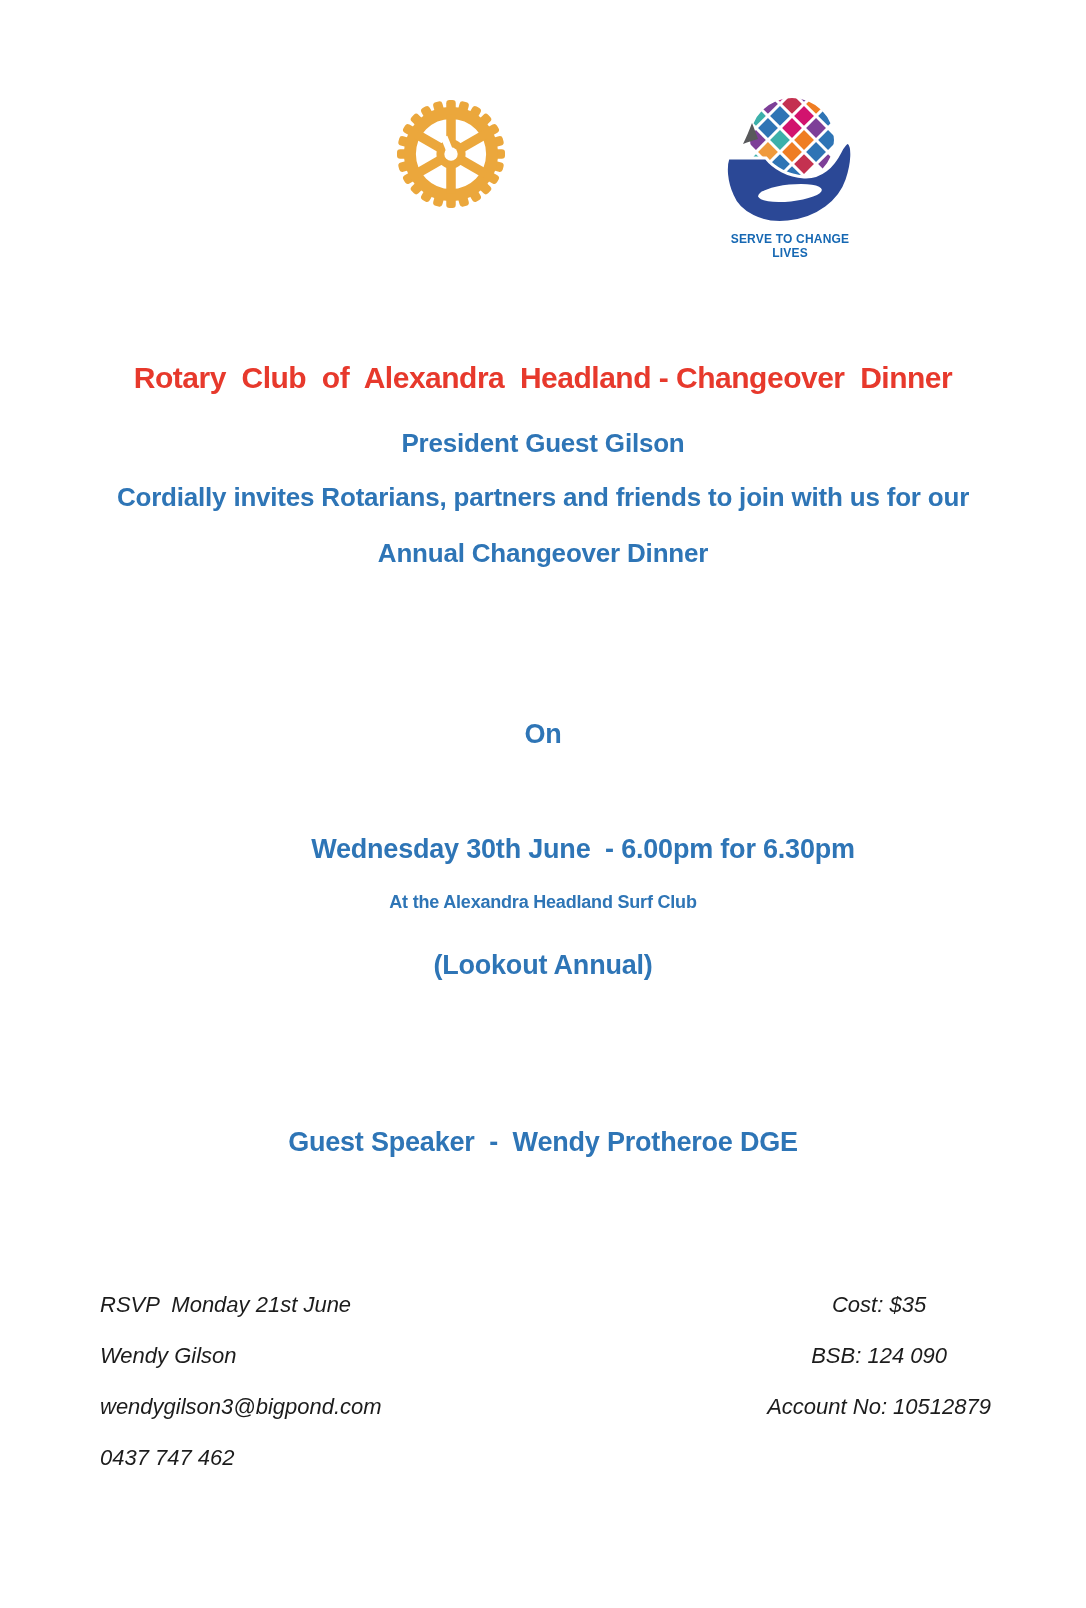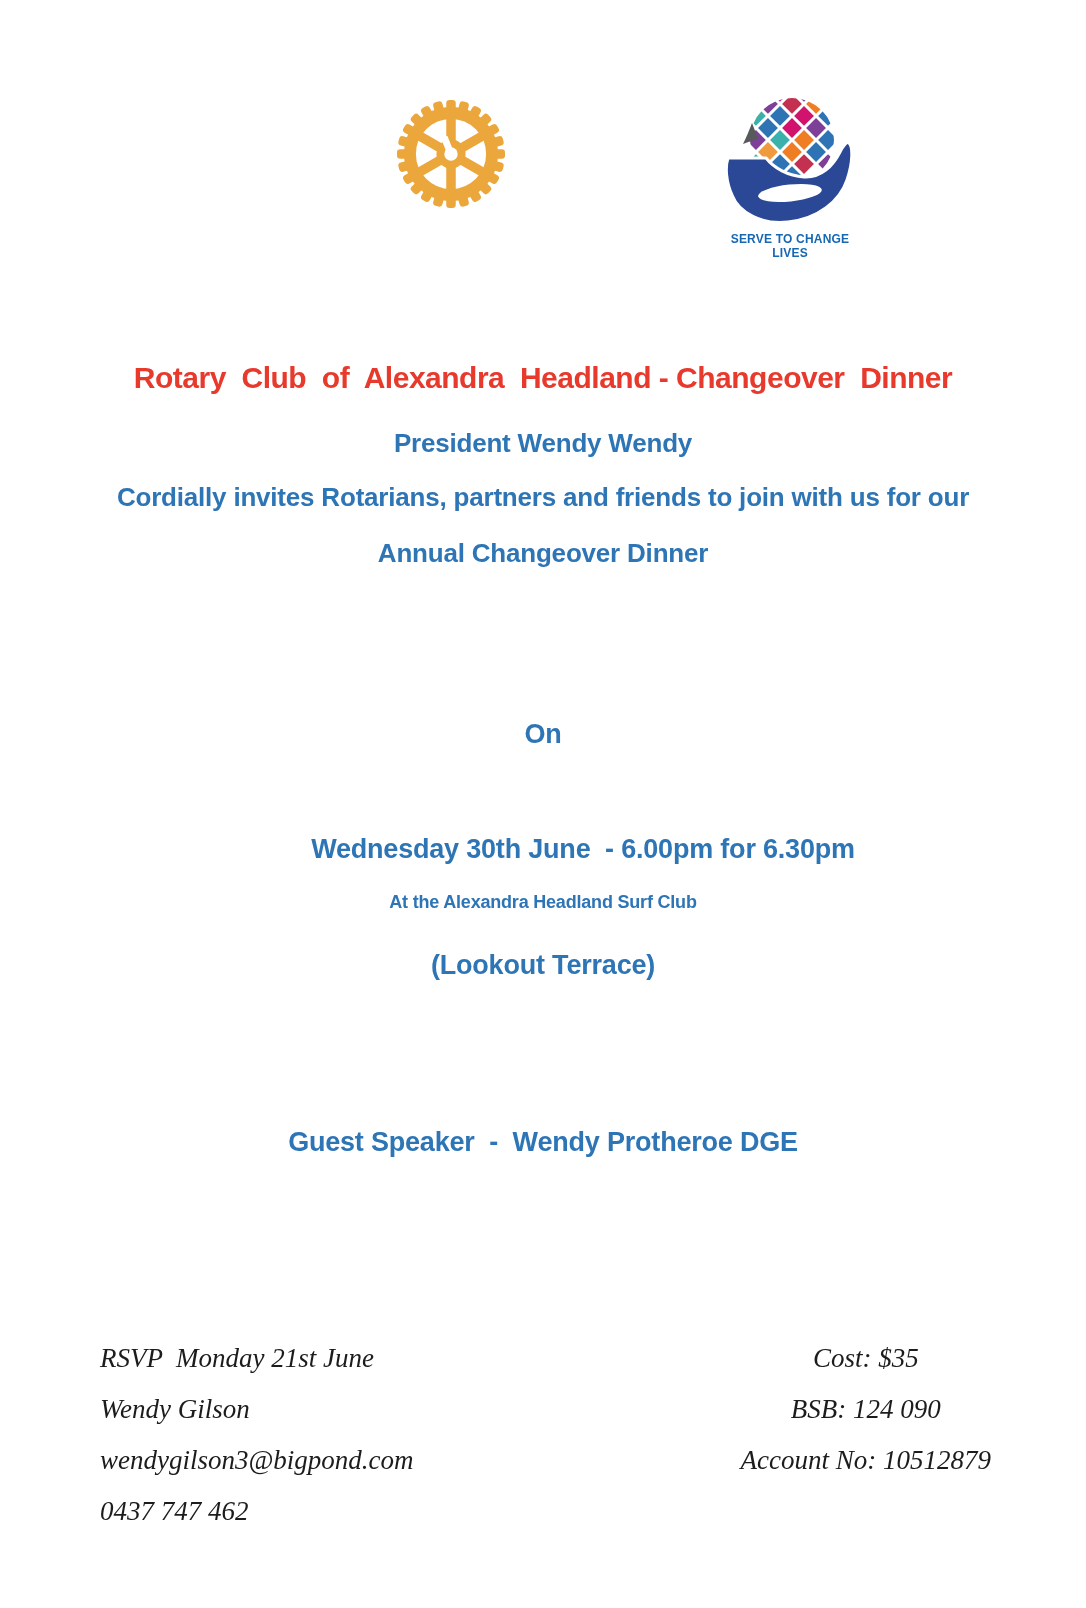--- a/index.html
+++ b/index.html
@@ -31,24 +31,24 @@
   .president{top:428px;}
   .invite{top:482px;}
   .event{top:538px;}
   .on{top:719px;font-size:27px;}
   .when{top:834px;font-size:27px;padding-left:40px;}
   .where{top:892px;font-size:18px;}
   .where-detail{top:950px;font-size:27px;}
   .speaker{top:1127px;font-size:27px;}
   
   .footer-col{
-    position:absolute;top:1341px;
+    position:absolute;top:1288px;
     font-style:italic;font-weight:400;
     color:var(--footer-black,#1c1c1c);
-    font-size:27px;line-height:34px;font-family:Liberation Serif, serif;
+    font-size:22px;line-height:34px;
   }
   .footer-col > div{margin-bottom:17px;white-space:pre-wrap;}
   .footer-left{left:100px;text-align:left;}
   .footer-right{right:95px;text-align:center;}
 </style>
 </head>
 <body>
 
 <div class="page">
 
@@ -130,27 +130,27 @@
           <rect x="73.5" y="79.5" width="14" height="14" fill="#ef7d23"></rect>
         </g>
       <path id="gray-sail" d="M32,27 C29,35 26,42 23,48 C28,46 34,44 38,43 C36,37 34,32 32,27 Z" fill="#58595b"></path>
       <path id="hand-shape" stroke="#ffffff" stroke-width="3" d="M8,62 L46,62 C54,72 68,80 84,81 C101,82 113,70 120,56 C123,50 127,45 129,47 C133,51 133,66 127,84 C120,105 98,123 68,126 C42,129 19,117 12,99 C6,86 5,71 8,62 Z" fill="#2b4896"></path>
       <ellipse cx="70" cy="97" rx="32" ry="8.5" fill="#ffffff" transform="rotate(-6 70 97)"></ellipse>
     </svg>
     <div class="tagline">SERVE TO CHANGE LIVES</div>
   </div>
 
   <div class="line title">Rotary  Club  of  Alexandra  Headland - Changeover  Dinner</div>
-  <div class="line president">President Wendy Wendy</div>
+  <div class="line president">President Guest Gilson</div>
   <div class="line invite">Cordially invites Rotarians, partners and friends to join with us for our</div>
   <div class="line event">Annual Changeover Dinner</div>
   <div class="line on">On</div>
   <div class="line when">Wednesday 30th June  - 6.00pm for 6.30pm</div>
   <div class="line where">At the Alexandra Headland Surf Club</div>
-  <div class="line where-detail">(Lookout Terrace)</div>
+  <div class="line where-detail">(Lookout Annual)</div>
   <div class="line speaker">Guest Speaker  -  Wendy Protheroe DGE</div>
 
   <div class="footer-col footer-left">
     <div>RSVP  Monday 21st June</div>
     <div>Wendy Gilson</div>
     <div>wendygilson3@bigpond.com</div>
     <div>0437 747 462</div>
   </div>
   <div class="footer-col footer-right">
     <div>Cost: $35</div>

